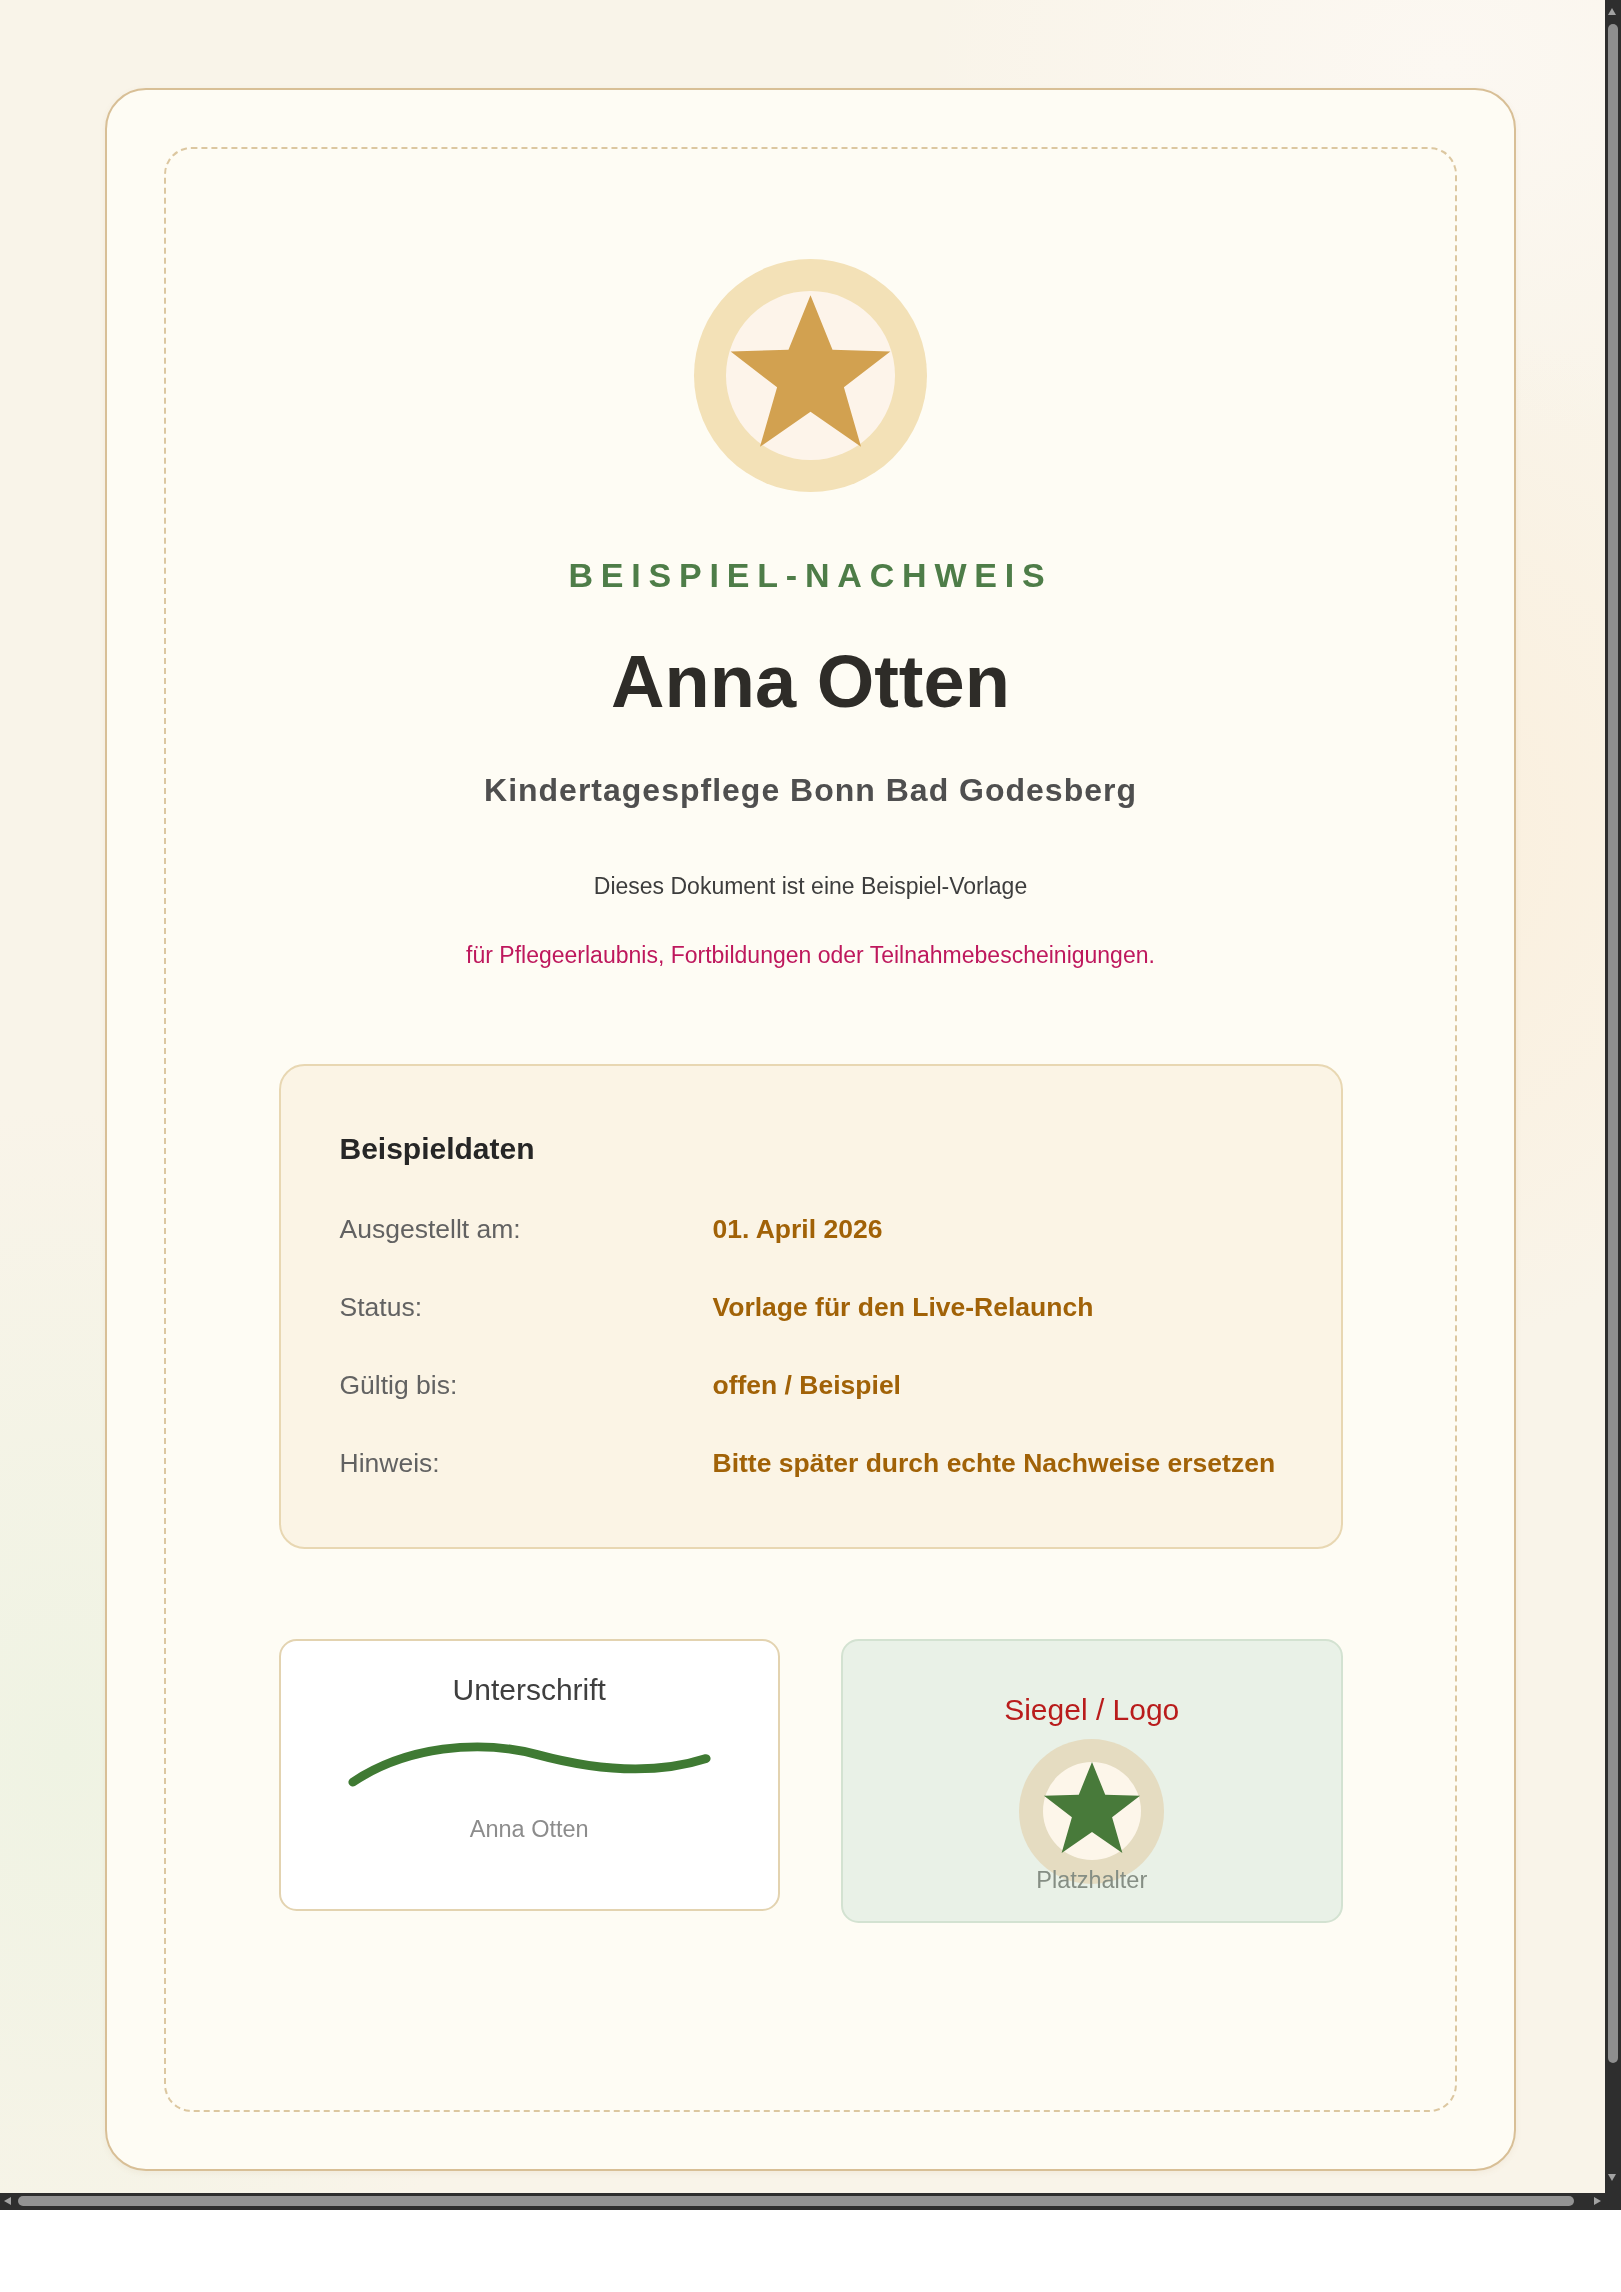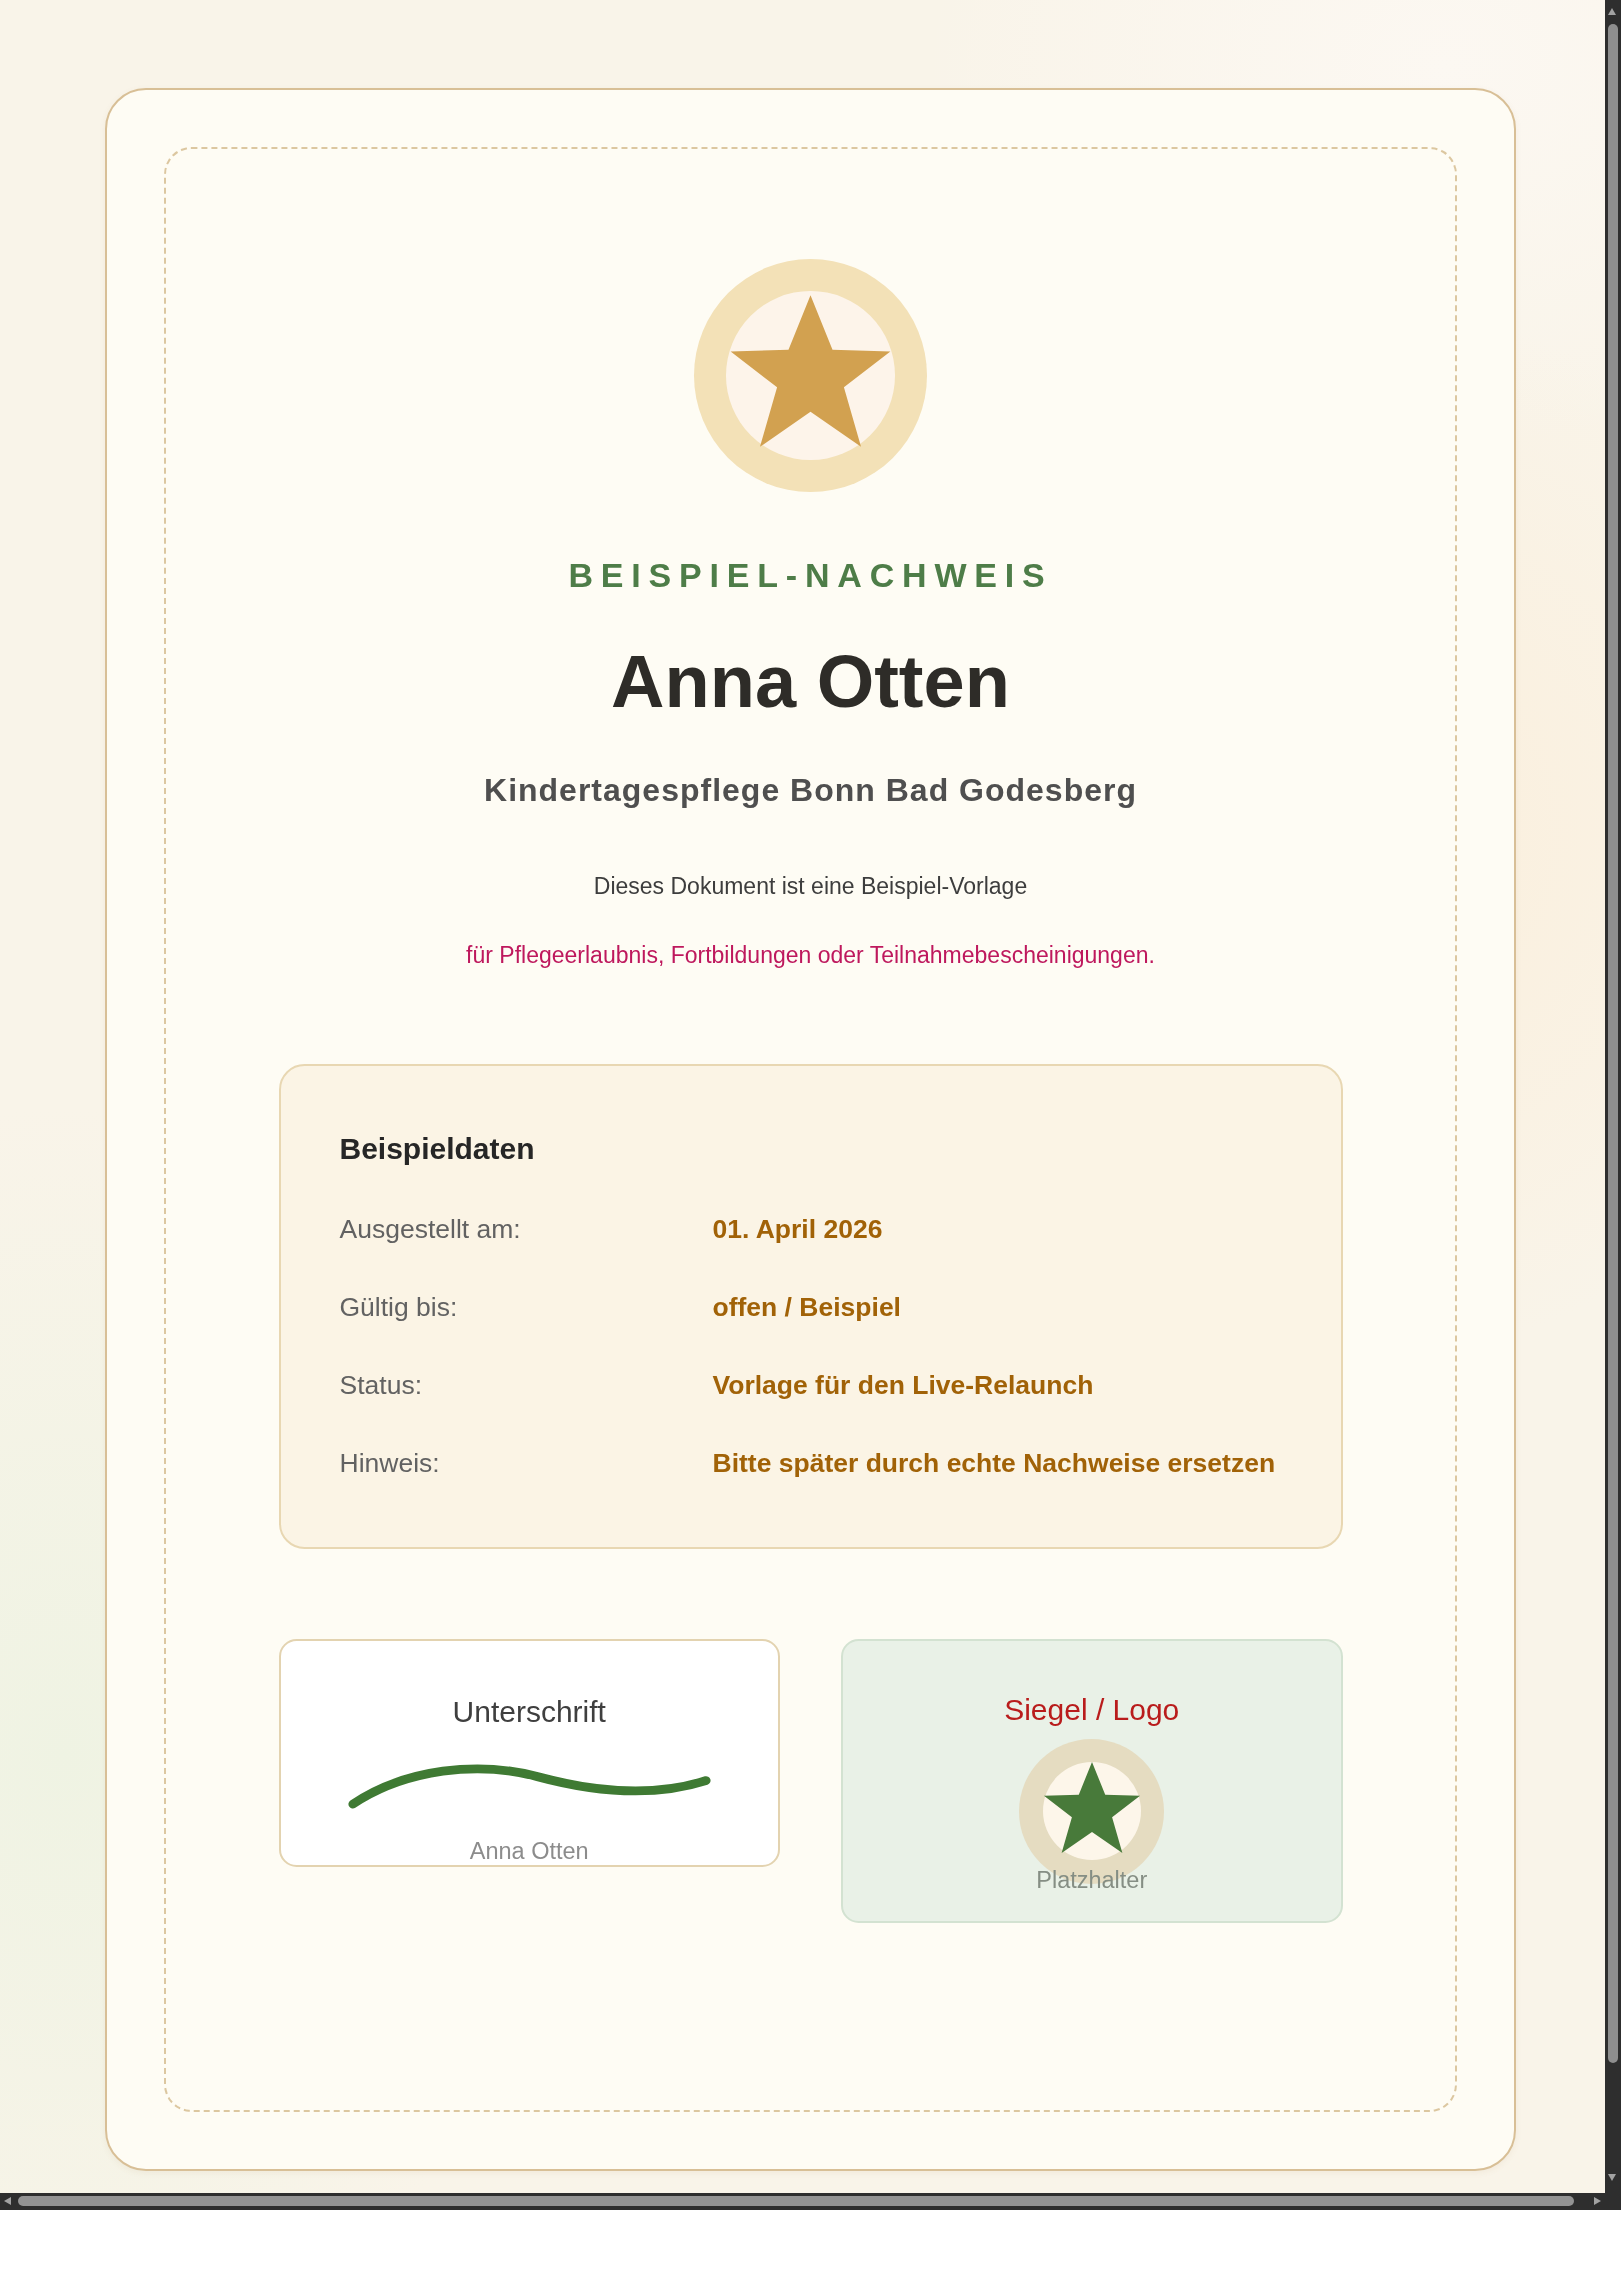--- a/index.html
+++ b/index.html
@@ -44,22 +44,22 @@
     padding:63px 59px 0;text-align:left;
   }
   .databox-title{font-size:30px;line-height:39px;font-weight:bold;color:#262626;}
   .drow{display:grid;grid-template-columns:358px 1fr;margin-top:45px;font-size:26.5px;line-height:33px;}
   .drow:first-of-type{margin-top:47px;}
   .dlabel{color:#626262;}
   .dvalue{color:#a16207;font-weight:bold;margin-left:15px;}
 
   .bottomgrid{width:1064px;margin:90px auto 0;display:grid;grid-template-columns:1fr 1fr;gap:61px;align-items:start;}
   .sigbox{
-    box-sizing:border-box;height:228px;background:#ffffff;border:2px solid #e3d3b0;border-radius:17.6px;
-    padding-top:53px;
+    box-sizing:border-box;height:272px;background:#ffffff;border:2px solid #e3d3b0;border-radius:17.6px;
+    padding-top:31px;
   }
   .sigbox-title{font-size:30px;line-height:35px;color:#3f3f3f;}
   .sig-stroke{display:block;margin:23.5px auto 0;}
   .sig-name{margin-top:23.5px;font-size:23.5px;line-height:29px;color:#8c8c8c;}
 
   .sealbox{
     box-sizing:border-box;height:284px;background:#e9f1e7;border:2px solid #d3e2d1;border-radius:17.6px;
     padding-top:51px;text-align:center;
   }
   .sealbox-title{font-size:30px;line-height:35px;color:#b91c1c;}
@@ -102,26 +102,26 @@
       <div class="desc1">Dieses Dokument ist eine Beispiel-Vorlage</div>
       <div class="desc2">für Pflegeerlaubnis, Fortbildungen oder Teilnahmebescheinigungen.</div>
 
       <div class="databox">
         <div class="databox-title">Beispieldaten</div>
         <div class="drow">
           <div class="dlabel">Ausgestellt am:</div>
           <div class="dvalue">01. April 2026</div>
         </div>
         <div class="drow">
+          <div class="dlabel">Status:</div>
+          <div class="dvalue">Vorlage für den Live-Relaunch</div>
+        </div>
+        <div class="drow">
           <div class="dlabel">Gültig bis:</div>
           <div class="dvalue">offen / Beispiel</div>
-        </div>
-        <div class="drow">
-          <div class="dlabel">Status:</div>
-          <div class="dvalue">Vorlage für den Live-Relaunch</div>
         </div>
         <div class="drow">
           <div class="dlabel">Hinweis:</div>
           <div class="dvalue">Bitte später durch echte Nachweise ersetzen</div>
         </div>
       </div>
 
       <div class="bottomgrid">
 
         <div class="sigbox">

